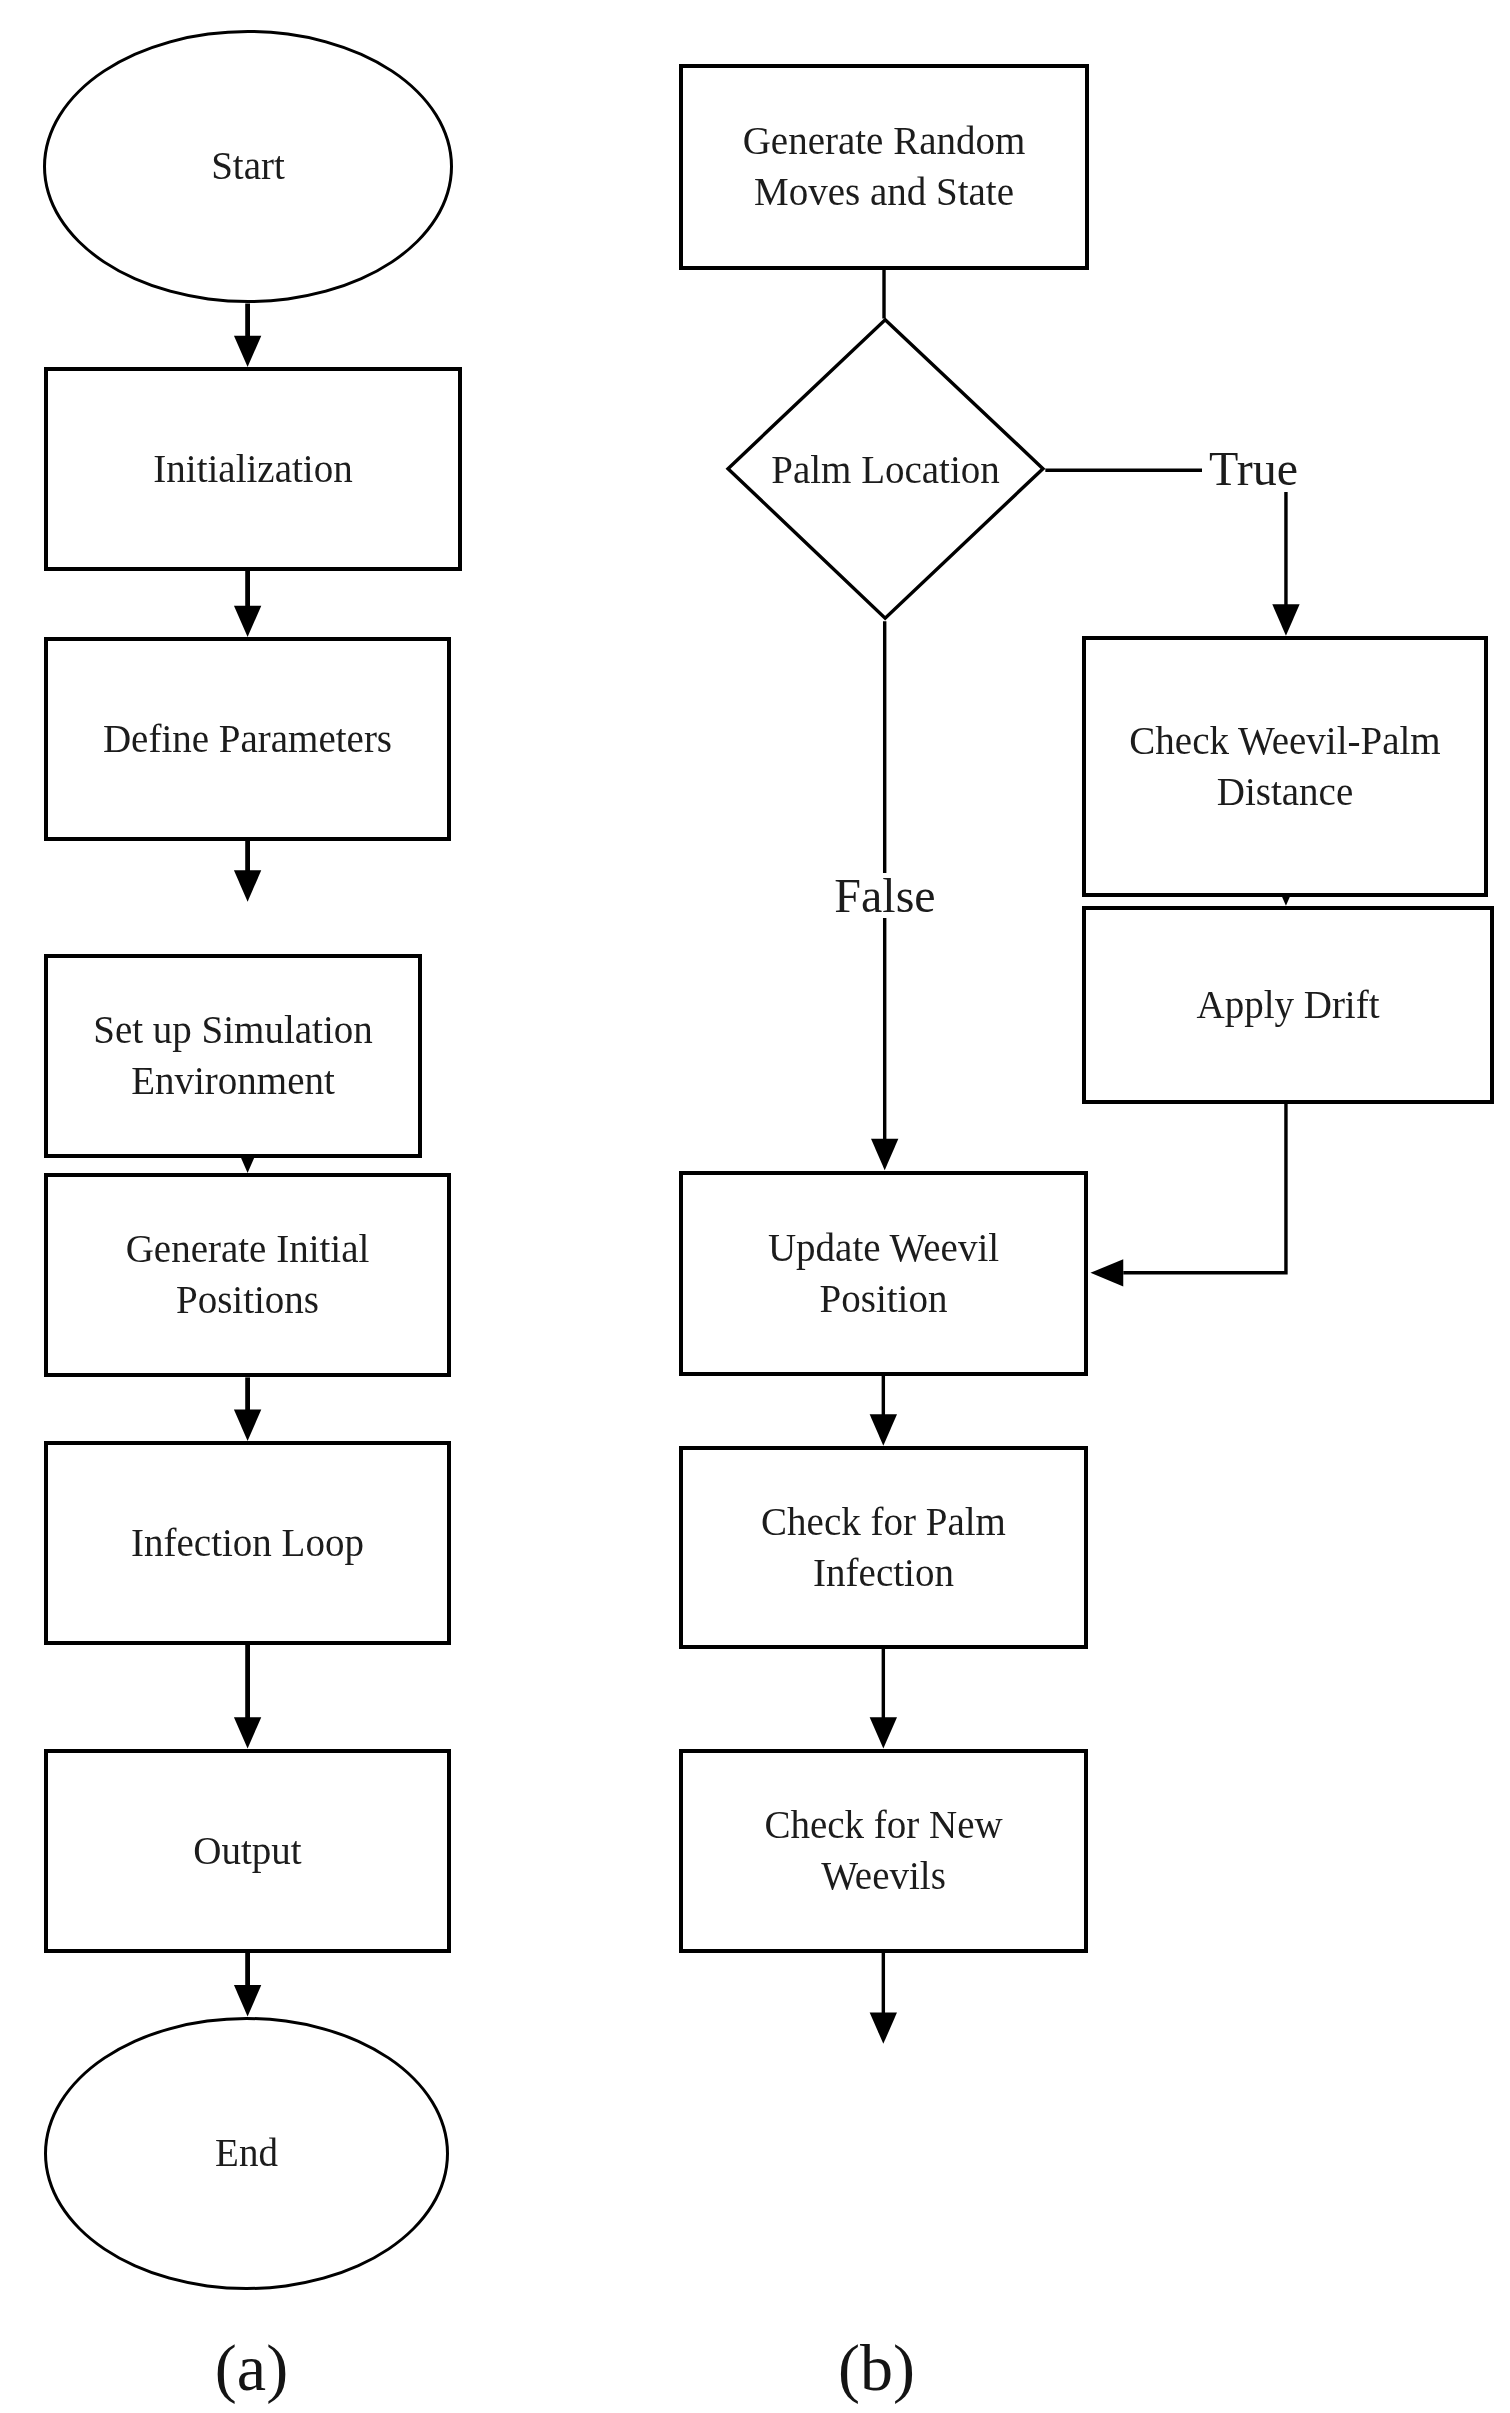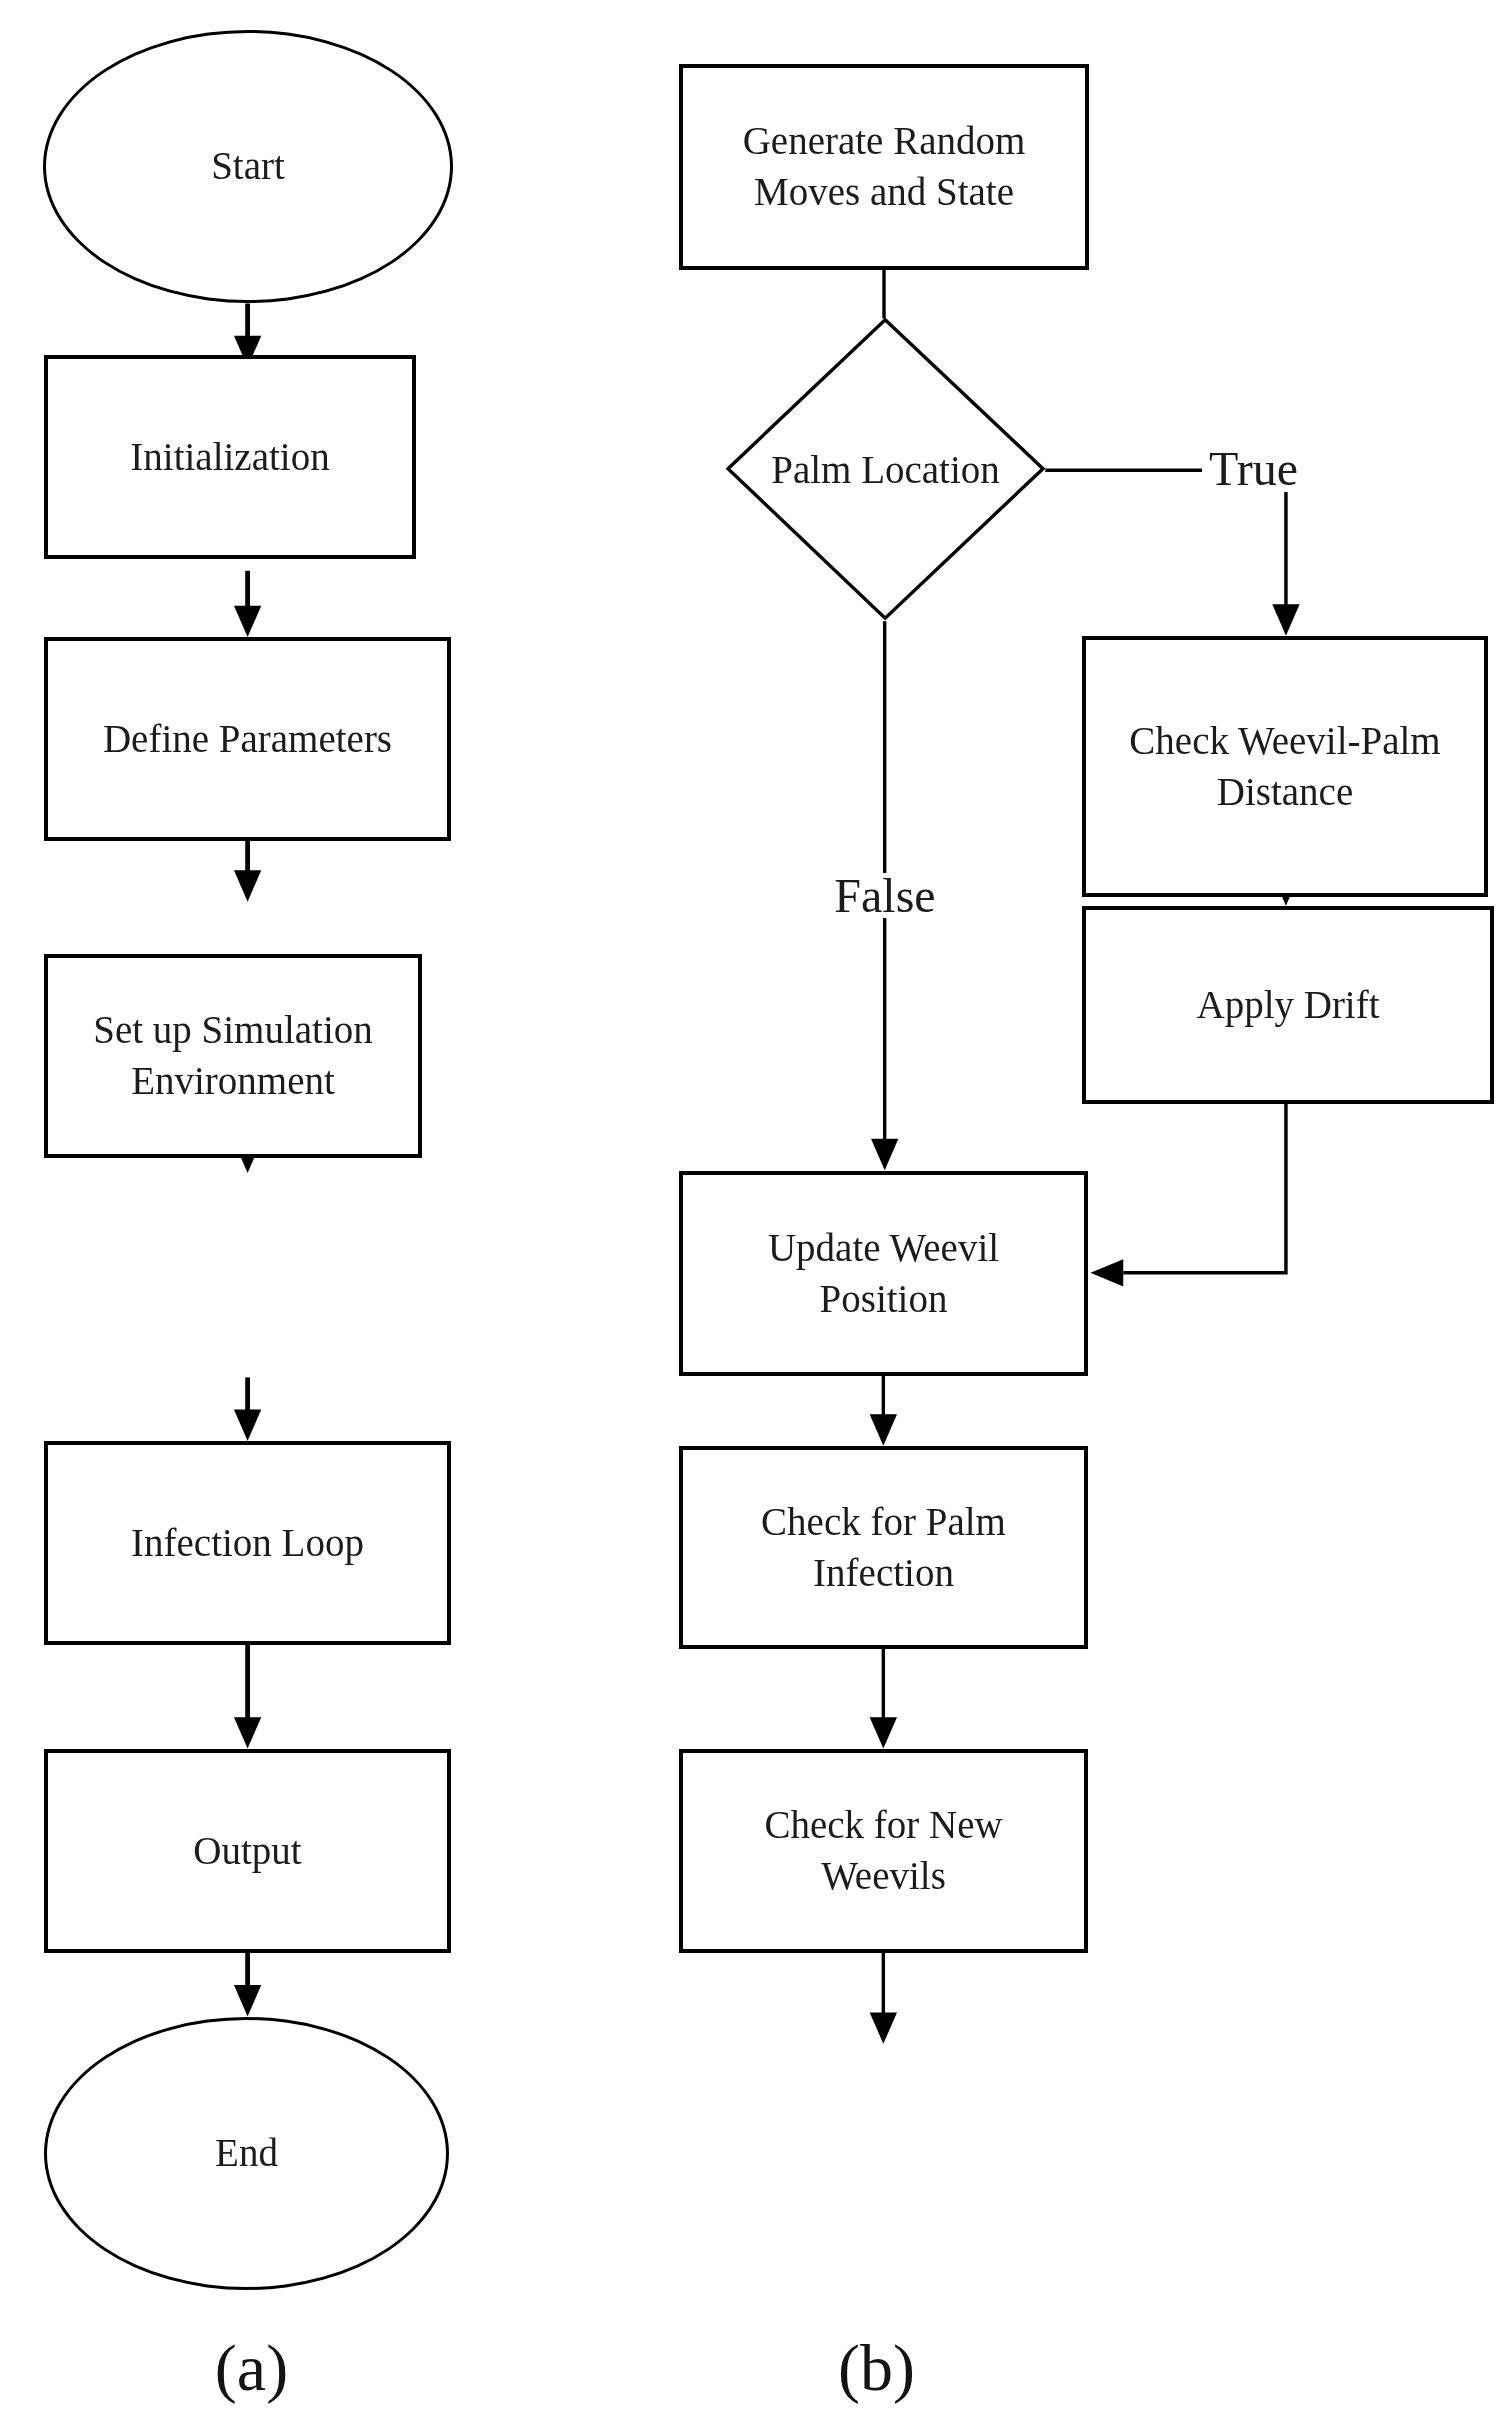--- a/index.html
+++ b/index.html
@@ -79,33 +79,37 @@
     <line class="shaft shaft-b" x1="1292" y1="2412" x2="1292" y2="2518"></line>
     <polygon class="head" points="1272,2512 1312,2512 1292,2558"></polygon>
     <line class="shaft shaft-b" x1="1292" y1="2856" x2="1292" y2="2950"></line>
     <polygon class="head" points="1272,2944 1312,2944 1292,2990"></polygon>
   </svg>
 
   <div class="node ellipse" style="left:43px;top:30px;width:410px;height:273px">
     <span class="lbl">Start</span>
   </div>
 
-  <div class="node" style="left:44px;top:355px;width:372px;height:204px">
+  <div class="node" style="left:44px;top:367px;width:418px;height:204px">
     <span class="lbl">Initialization</span>
   </div>
 
   <div class="node" style="left:44px;top:637px;width:407px;height:204px">
     <span class="lbl">Define Parameters</span>
   </div>
 
   <div class="node" style="left:44px;top:954px;width:378px;height:204px">
     <span class="lbl">Set up Simulation
 Environment</span>
   </div>
 
+  <div class="node" style="left:44px;top:1173px;width:407px;height:204px">
+    <span class="lbl">Generate Initial
+Positions</span>
+  </div>
 
   <div class="node" style="left:44px;top:1441px;width:407px;height:204px">
     <span class="lbl">Infection Loop</span>
   </div>
 
   <div class="node" style="left:44px;top:1749px;width:407px;height:204px">
     <span class="lbl">Output</span>
   </div>
 
   <div class="node ellipse" style="left:44px;top:2017px;width:405px;height:273px">

